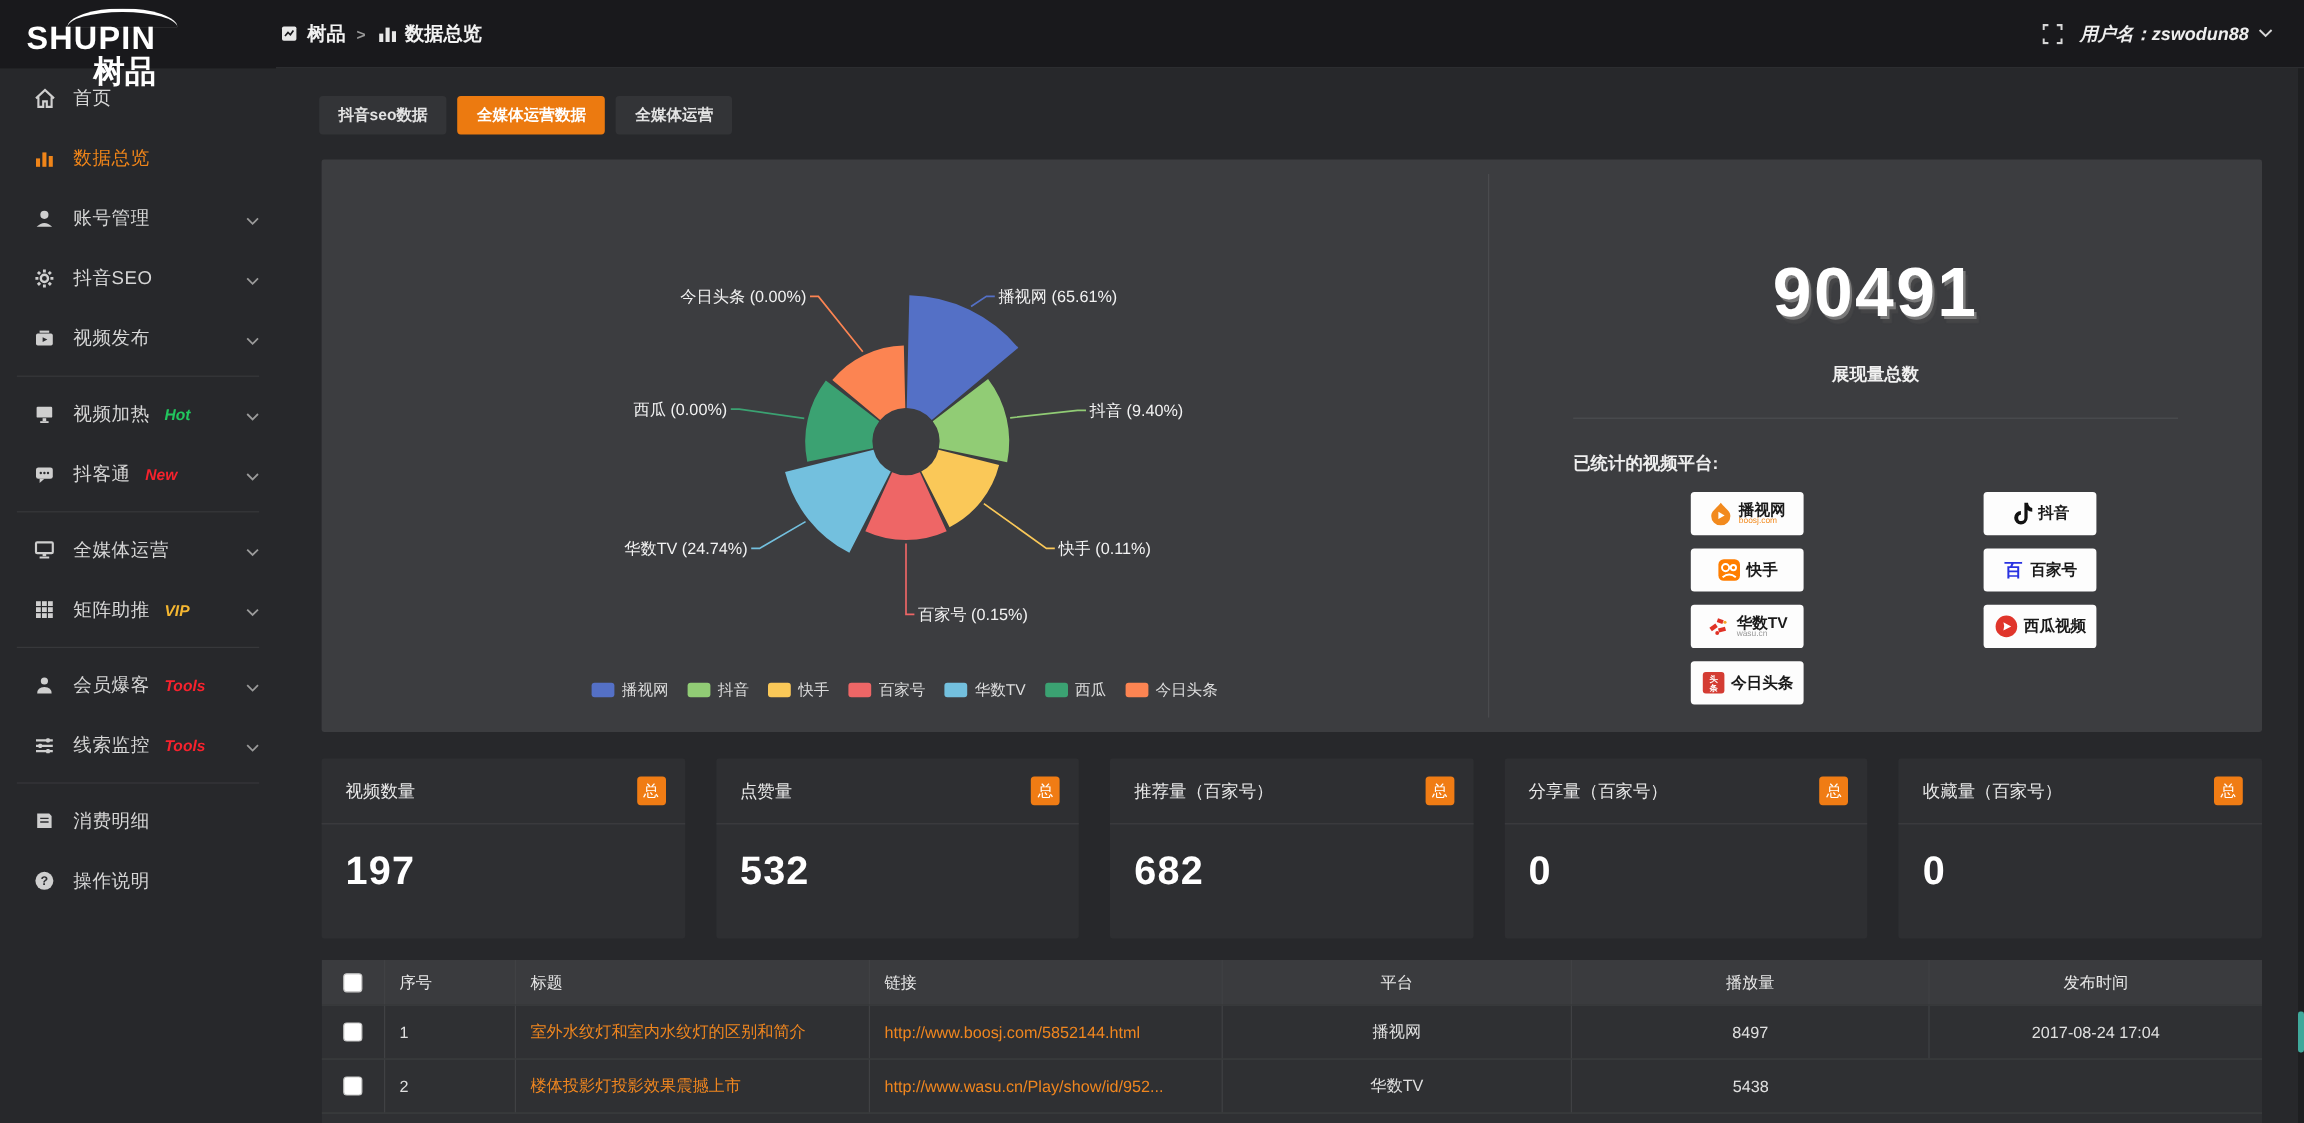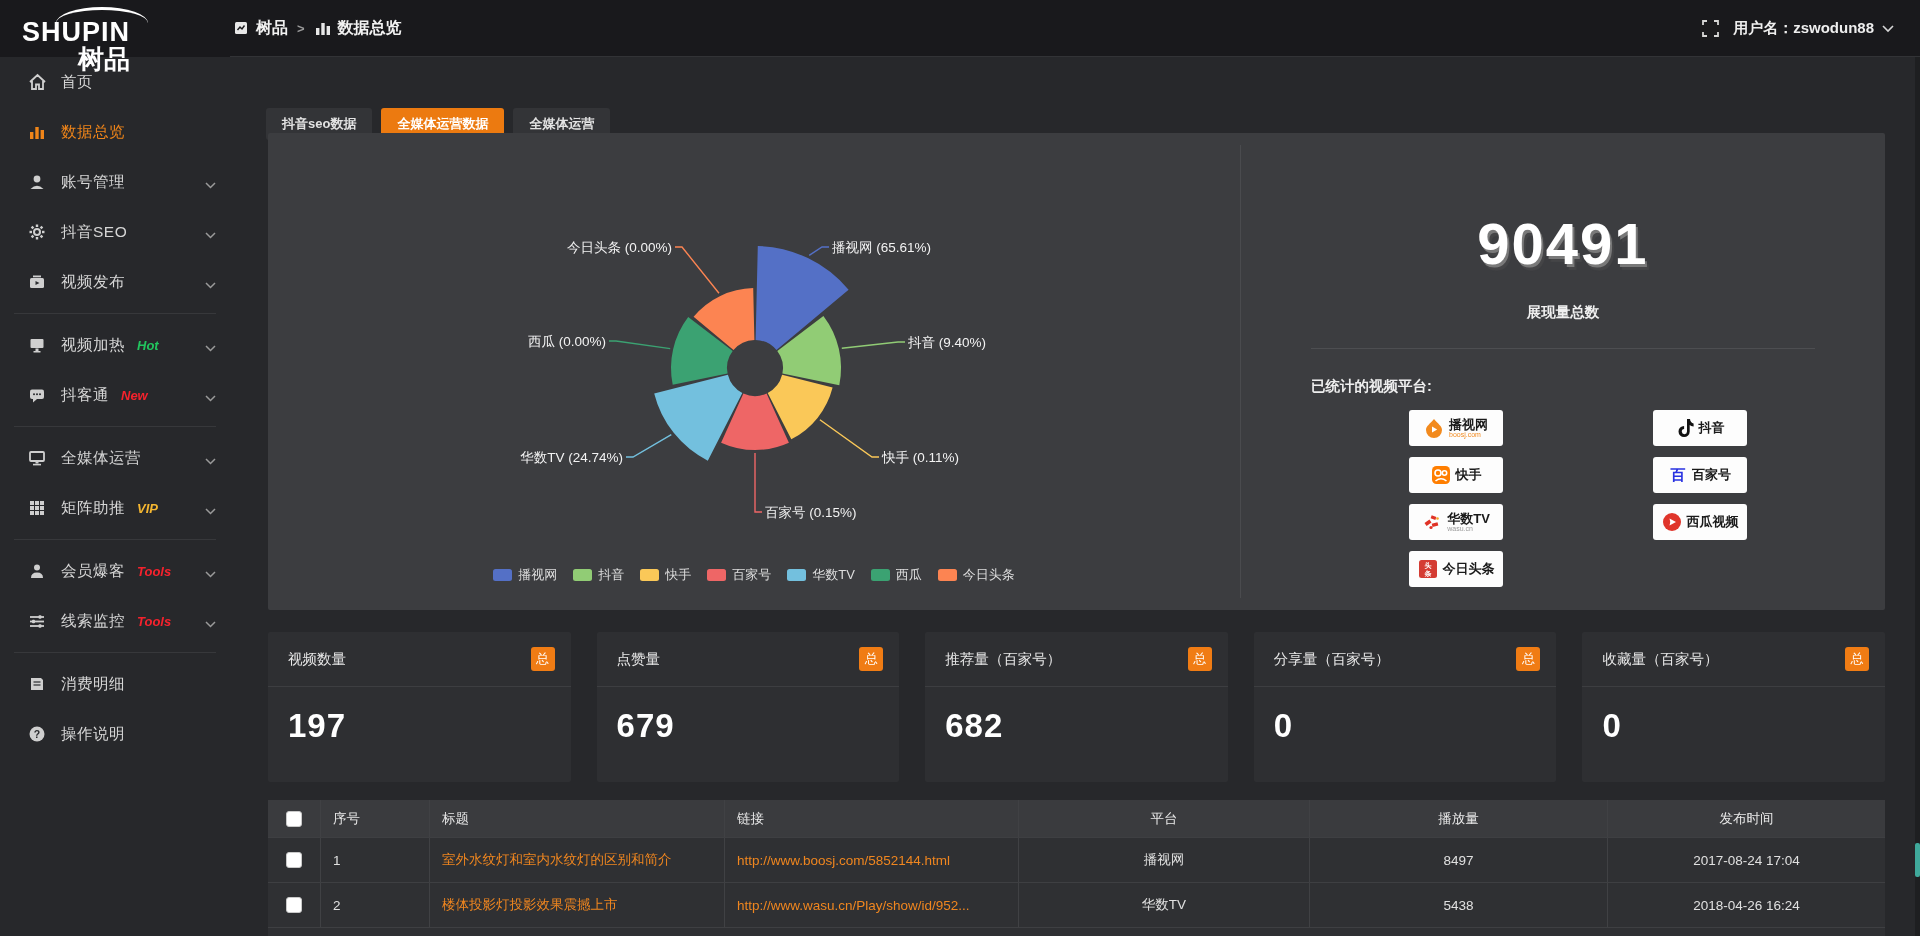--- a/index.html
+++ b/index.html
@@ -12,39 +12,39 @@
   .topbar .hr { position:absolute; left:230px; right:0; bottom:0; height:1px; background:#323336; }
   .logo { position:absolute; left:22px; top:9px; display:flex; align-items:flex-end;flex-direction:column; }
   .logo-en { font-size:27px; font-weight:bold; letter-spacing:1px; color:#fff; position:relative; line-height:1; padding-top:10px; }
   .logo-arc { position:absolute; left:34px; top:-2px; width:92px; height:16px;
     border-top:3px solid #fff; border-radius:50% 50% 0 0 / 100% 100% 0 0; }
   .logo-cn { font-size:26px; font-weight:bold; color:#fff; margin-left:9px; line-height:1; }
   .breadcrumb { position:absolute; left:232px; top:0; height:56px; display:flex; align-items:center; gap:9px;
     font-size:16px; font-weight:bold; color:#f2f2f2; }
   .bc-sep { color:#9a9a9a; font-size:13px; font-weight:bold; }
   .mini-ic { display:inline-flex; }
-  .user-area { position:absolute; right:26px; top:0; height:56px; display:flex; align-items:center; gap:14px; }
+  .user-area { position:absolute; right:26px; top:0; height:56px; display:flex; align-items:center; gap:14px;font-style:italic; }
   .fs-icon svg { display:block; }
   .user-name { font-size:15px; color:#eee; font-weight:bold; }
   .user-chevron { margin-left:-6px; }
 
   
   .sidebar { position:absolute; left:0; top:57px; width:230px; height:879px; }
   .side-item { position:relative; height:50px; display:flex; align-items:center; padding-left:27px; cursor:pointer; }
   .side-item .s-icon { width:19px; height:19px; margin-right:15px; display:flex; align-items:center; justify-content:center; }
   .side-item .s-label { font-size:15.5px; color:#d6d6d6; letter-spacing:.5px; }
   .side-item.active .s-label { color:#f08519; }
   .side-badge { font-size:13px; font-weight:bold; font-style:italic; margin-left:12px; }
   .side-chevron { position:absolute; right:14px; top:18px; }
   .side-divider { height:1px; background:#37383b; margin:6px 14px 6px 14px; }
 
   
   .tabs { position:absolute; left:266px; top:80px; display:flex; gap:9px; }
   .tab { height:32px; padding:0 16px; display:flex; align-items:center; background:#333437; color:#e3e3e3;
-    font-size:13px; font-weight:bold; border-radius:3px; cursor:pointer;margin-top:28px; }
+    font-size:13px; font-weight:bold; border-radius:3px; cursor:pointer; }
   .tab.active { background:#ec7a10; color:#fff; }
 
   .panel { position:absolute; left:268px; top:133px; width:1617px; height:477px; background:#3c3d40; border-radius:2px; }
   .chart-sec { position:absolute; left:0; top:0; width:972px; height:477px; }
   .v-divider { position:absolute; left:972px; top:12px; bottom:12px; width:1px; background:#4a4b4e; }
   .legend { position:absolute; left:0; right:0; bottom:26px; display:flex; justify-content:center; gap:16px; }
   .legend-item { display:flex; align-items:center; gap:6px; font-size:13px; color:#ddd; cursor:pointer; }
   .legend-swatch { width:19px; height:12px; border-radius:2.5px; }
 
   .right-sec { position:absolute; left:973px; top:0; width:644px; height:477px;margin-top:13px; }
@@ -517,21 +517,21 @@
            <span class="card-label">视频数量</span>
            <span class="card-badge">总</span>
          </div>
          <div class="card-value">197</div>
        </div>
       <div class="card">
          <div class="card-head">
            <span class="card-label">点赞量</span>
            <span class="card-badge">总</span>
          </div>
-         <div class="card-value">679</div>
+         <div class="card-value">532</div>
        </div>
       <div class="card">
          <div class="card-head">
            <span class="card-label">推荐量（百家号）</span>
            <span class="card-badge">总</span>
          </div>
          <div class="card-value">682</div>
        </div>
       <div class="card">
          <div class="card-head">
@@ -582,20 +582,19 @@
         </div>
          <div class="t-cell c-no">2</div>
          <div class="t-cell c-title">
           <a class="orange-text">楼体投影灯投影效果震撼上市</a>
         </div>
          <div class="t-cell c-link">
           <a class="orange-text">http://www.wasu.cn/Play/show/id/952...</a>
         </div>
          <div class="t-cell c-platform">华数TV</div>
          <div class="t-cell c-plays">5438</div>
-         <div class="t-cell c-time">2018-04-26 16:24</div>
        </div>
       <div class="t-sliver"></div>
     </div>
 
   <div class="scroll-track"></div>
   <div class="scroll-thumb"></div>
 </div>
 
 </body></html>

